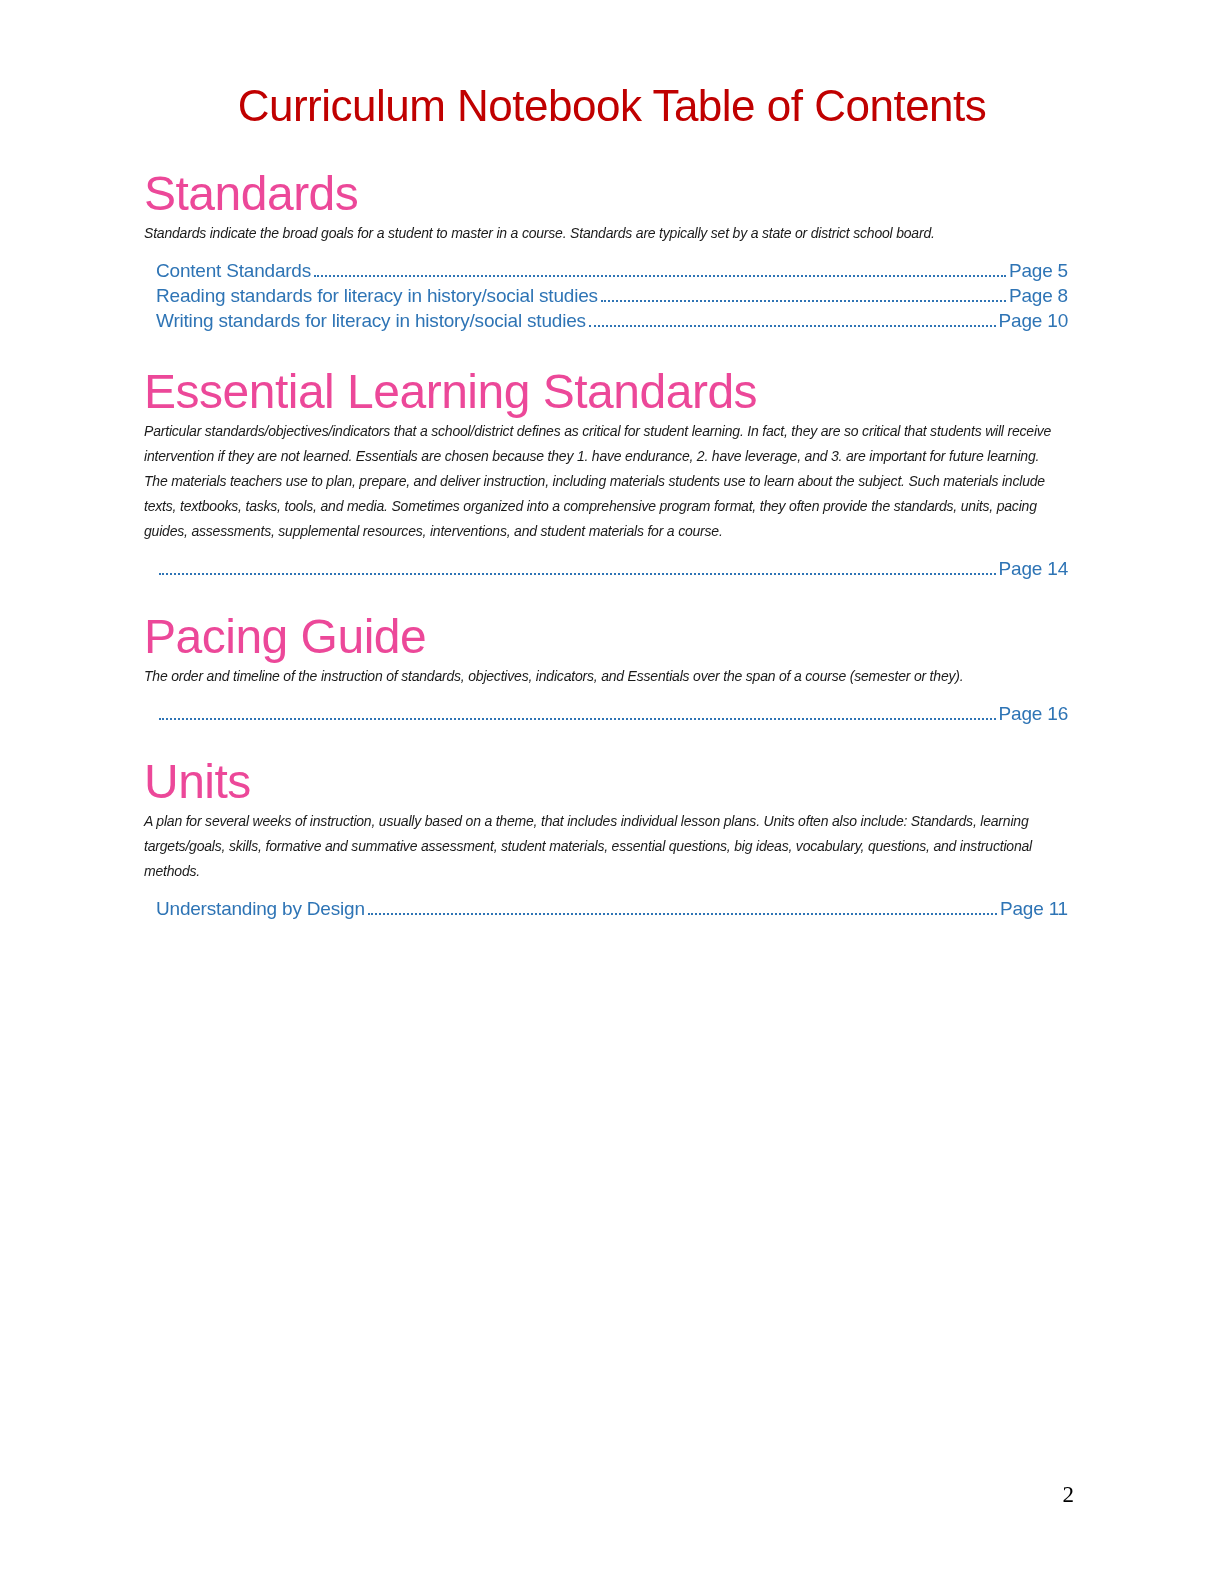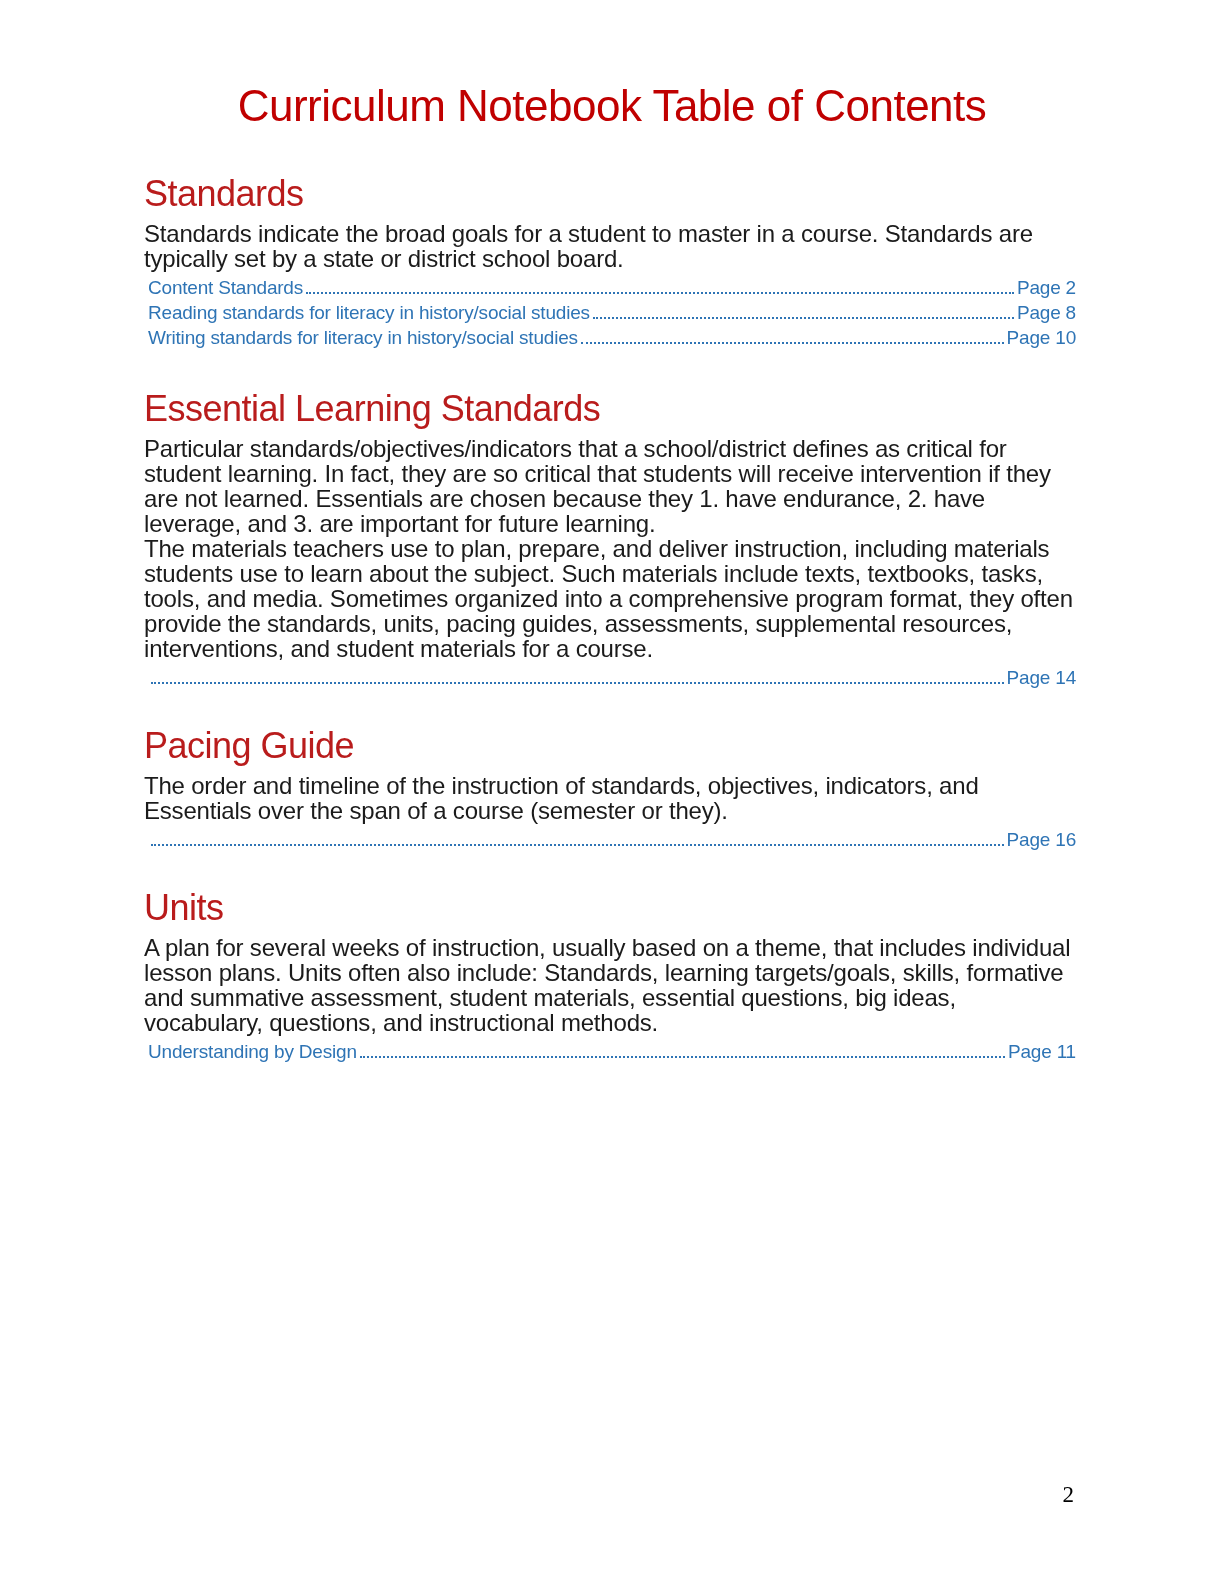--- a/index.html
+++ b/index.html
@@ -24,41 +24,42 @@
     margin: 0;
     font-size: 44px;
     line-height: 52px;
     font-weight: 400;
     text-align: center;
     color: #C00000;
     letter-spacing: -0.5px;
   }
   h2.section-heading {
     margin: 34px 0 5px 0;
-    font-size: 36px;
+    font-size: 48px;
     line-height: 44px;
     font-weight: 400;
-    color: #b91c1c;
+    color: #ec4899;
     letter-spacing: -0.5px;
   }
   h2.section-heading.first {
     margin-top: 40px;
   }
   h2.section-heading.gap-large {
     margin-top: 37px;
   }
   p.section-description {
     margin: 0;
-    font-size: 24px;
+    font-size: 14px;
     line-height: 25px;
     letter-spacing: -0.2px;
     color: #1b1b1b;
+    font-style: italic;
   }
   .toc {
-    margin: 4px;
+    margin: 12px;
   }
   .toc-row {
     display: flex;
     align-items: baseline;
     font-size: 19px;
     line-height: 25px;
     letter-spacing: -0.2px;
     color: #2E74B5;
     cursor: pointer;
   }
@@ -101,21 +102,21 @@
 
     <h1 class="doc-title">Curriculum Notebook Table of Contents</h1>
 
     <section>
       <h2 class="section-heading first">Standards</h2>
       <p class="section-description">Standards indicate the broad goals for a student to master in a course. Standards are typically set by a state or district school board.</p>
       <div class="toc">
         <div class="toc-row">
           <span class="toc-label">Content Standards</span>
           <span class="toc-dots"></span>
-          <span class="toc-page">Page 2</span>
+          <span class="toc-page">Page 5</span>
         </div>
         <div class="toc-row">
           <span class="toc-label">Reading standards for literacy in history/social studies</span>
           <span class="toc-dots"></span>
           <span class="toc-page">Page 8</span>
         </div>
         <div class="toc-row">
           <span class="toc-label">Writing standards for literacy in history/social studies</span>
           <span class="toc-dots"></span>
           <span class="toc-page">Page 10</span>

